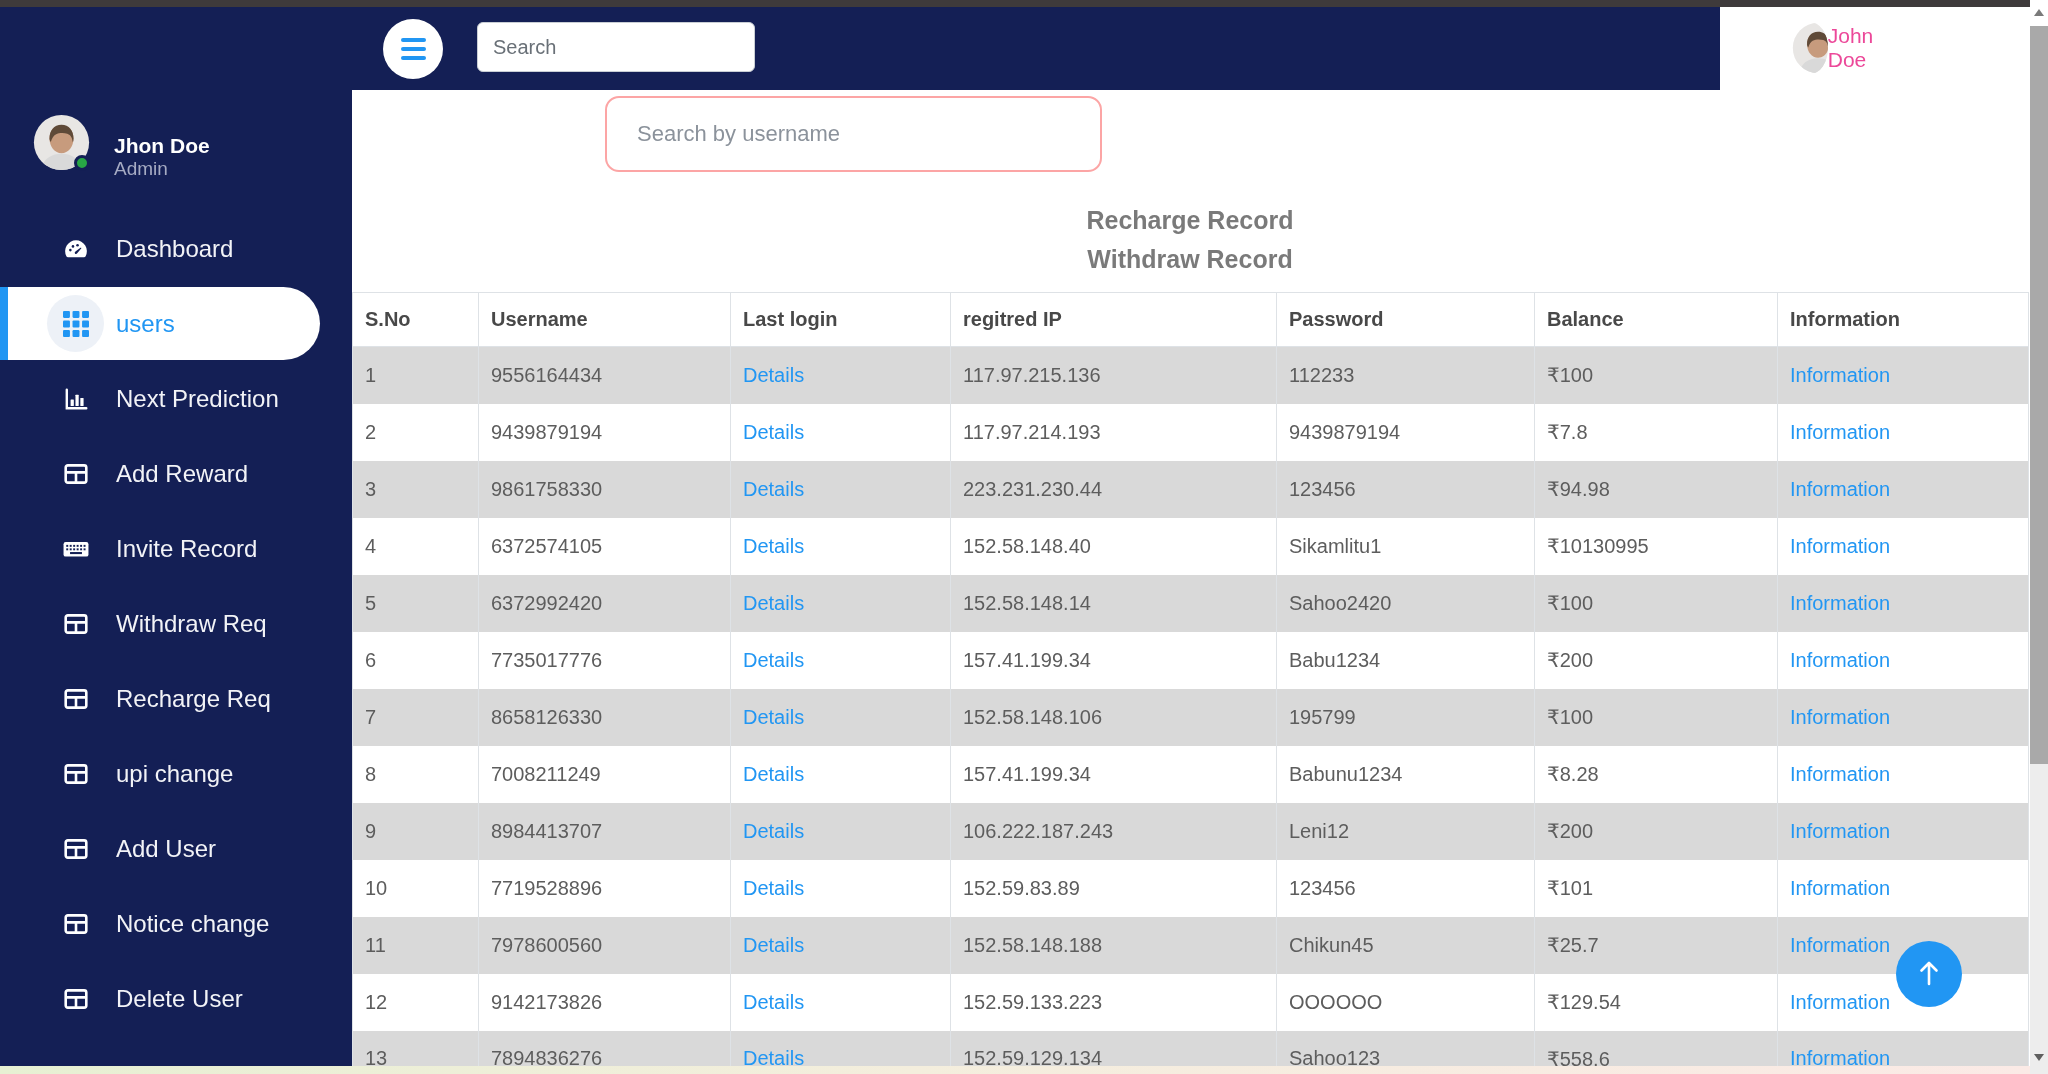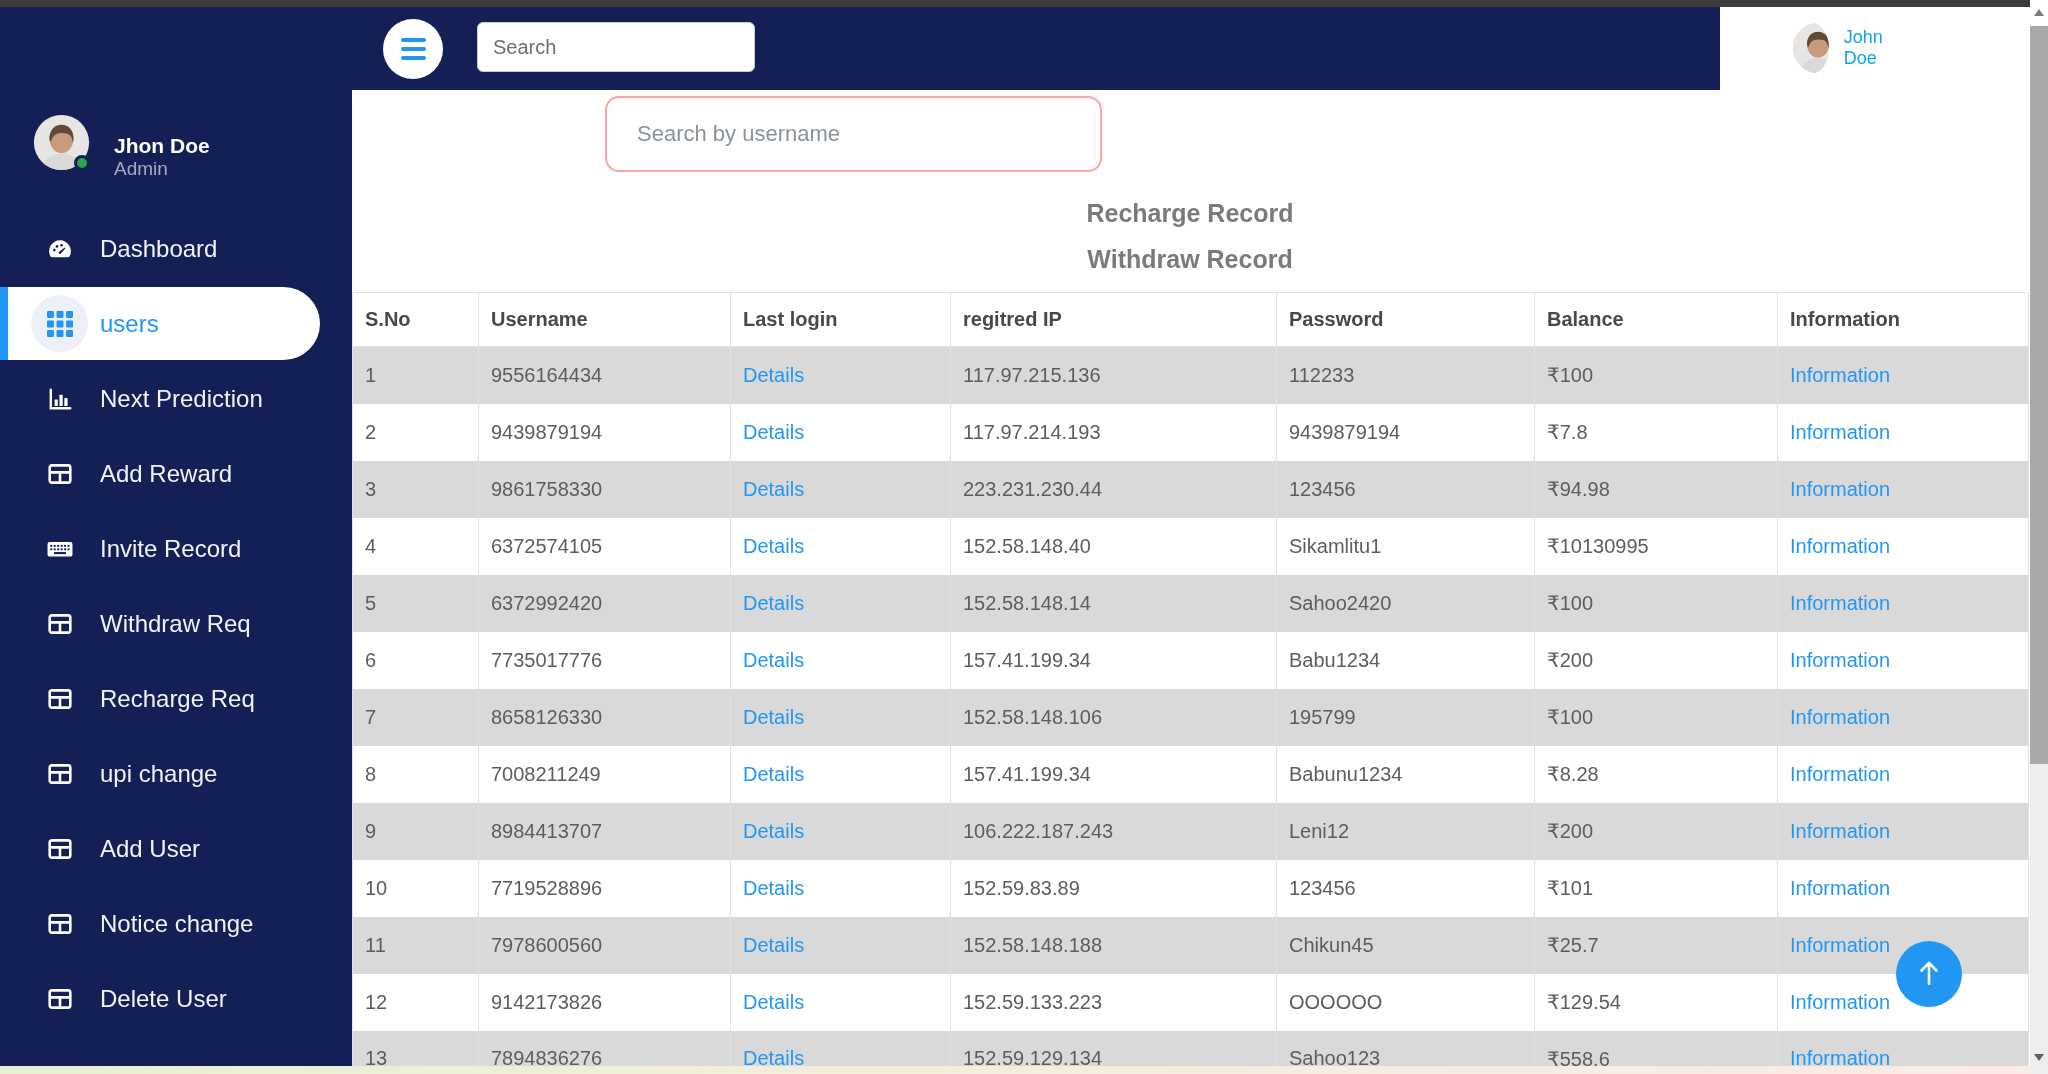--- a/index.html
+++ b/index.html
@@ -14,21 +14,21 @@
   .sidebar { position:absolute; left:0; top:7px; width:352px; height:1067px; background:#141f55; z-index:2; }
   .brand { position:absolute; left:22px; top:16px; font-size:37px; font-weight:800; color:#fff; letter-spacing:.5px; }
   .profile { position:absolute; left:33px; top:107px; width:300px; height:60px; }
   .profile .avatar { position:absolute; left:0; top:0; width:57px; height:57px; border-radius:50%; overflow:hidden; }
   .profile .status-dot { position:absolute; left:41px; top:41px; width:16px; height:16px; border-radius:50%;
                          background:#28a745; border:3px solid #141f55; }
   .profile .p-name { position:absolute; left:81px; top:2px; font-size:21px; font-weight:bold; color:#fff;margin-top:18px; }
   .profile .p-role { position:absolute; left:81px; top:44px; font-size:19px; color:#a6abc3; }
 
   .nav { position:absolute; left:0; top:204px; width:352px; }
-  .nav-item { position:relative; height:75px; display:flex; align-items:center; cursor:pointer; }
+  .nav-item { position:relative; height:75px; display:flex; align-items:center; cursor:pointer;padding-left:16px; }
   .nav-item .pill, .nav-item .bar { display:none; }
   .nav-item .icon-wrap { position:relative; z-index:3; width:57px; height:57px; margin-left:31px;
                          display:flex; align-items:center; justify-content:center; border-radius:50%; color:#fff; }
   .nav-item .icon-wrap svg { width:26px; height:26px; }
   .nav-item .nav-label { position:relative; z-index:3; margin-left:12px; font-size:24px; color:#f2f3f7; }
   .nav-item.active .pill { display:block; position:absolute; z-index:1; left:8px; right:32px; top:1px; bottom:1px;
                            background:#fff; border-radius:0 37px 37px 0; }
   .nav-item.active .bar { display:block; position:absolute; z-index:2; left:0; top:1px; bottom:1px; width:8px; background:#2196f3; }
   .nav-item.active .icon-wrap { background:#edf1f7; color:#2196f3; }
   .nav-item.active .nav-label { color:#2196f3; }
@@ -36,30 +36,30 @@
   
   .topbar { position:absolute; left:0; top:7px; width:1720px; height:83px; background:#141f55; z-index:3; }
   .hamburger-btn { position:absolute; left:383px; top:12px; width:60px; height:60px; border-radius:50%; background:#fff;
                    border:none; display:flex; flex-direction:column; align-items:center; justify-content:center; gap:5px; cursor:pointer; }
   .hamburger-btn span { width:25px; height:4px; border-radius:2px; background:#2196f3; }
   .topbar-search { position:absolute; left:477px; top:15px; width:278px; height:50px; border-radius:6px;
                    border:1px solid #c9ced4; background:#fff; font-size:20px; color:#333; padding:0 15px; outline:none; }
   .topbar-search::placeholder { color:#697077; }
   .user-menu { position:absolute; left:1792px; top:11px; height:60px; display:flex; align-items:center; cursor:pointer; }
   .user-menu .avatar { width:52px; height:52px; border-radius:50%; overflow:hidden; }
-  .user-menu .u-name { margin-left:15px; font-size:18px; color:#0ea5e9; }
+  .user-menu .u-name { font-size:21px; color:#ec4899; }
   .user-menu .chev { margin-left:12px; display:flex; align-items:center; }
 
   
   .main { position:absolute; left:352px; top:90px; width:1676px; height:984px; background:#fff; }
   .filter-input { position:absolute; left:253px; top:6px; width:497px; height:76px; background:#fff;
                   border:2px solid #fca5a5; border-radius:14px; padding:0 30px; font-size:22px; color:#333; outline:none; }
   .filter-input::placeholder { color:#8b929b; }
   .section-heading { position:absolute; left:0; width:1676px; text-align:center; font-size:25px; font-weight:bold; color:#7a7a7a; }
-  .heading-1 { top:109px; }
+  .heading-1 { top:116px; }
   .heading-2 { top:155px; }
 
   .data-table { position:absolute; left:0; top:202px; width:1676px; border-collapse:collapse; table-layout:fixed;
                 border:1px solid #dee2e6; }
   .data-table th { height:54px; font-size:20px; font-weight:bold; color:#484848; text-align:left; padding:0 12px;
                    background:#fff; border-bottom:1px solid #dee2e6; }
   .data-table td { height:57px; font-size:20px; color:#5d5d5d; text-align:left; padding:0 12px; }
   .data-table th + th, .data-table td + td { border-left:1px solid #dee2e6; }
   .data-table tbody tr:nth-child(odd) td { background:#d9d9d9; }
   .data-table a { color:#2196f3; text-decoration:none; cursor:pointer; }

